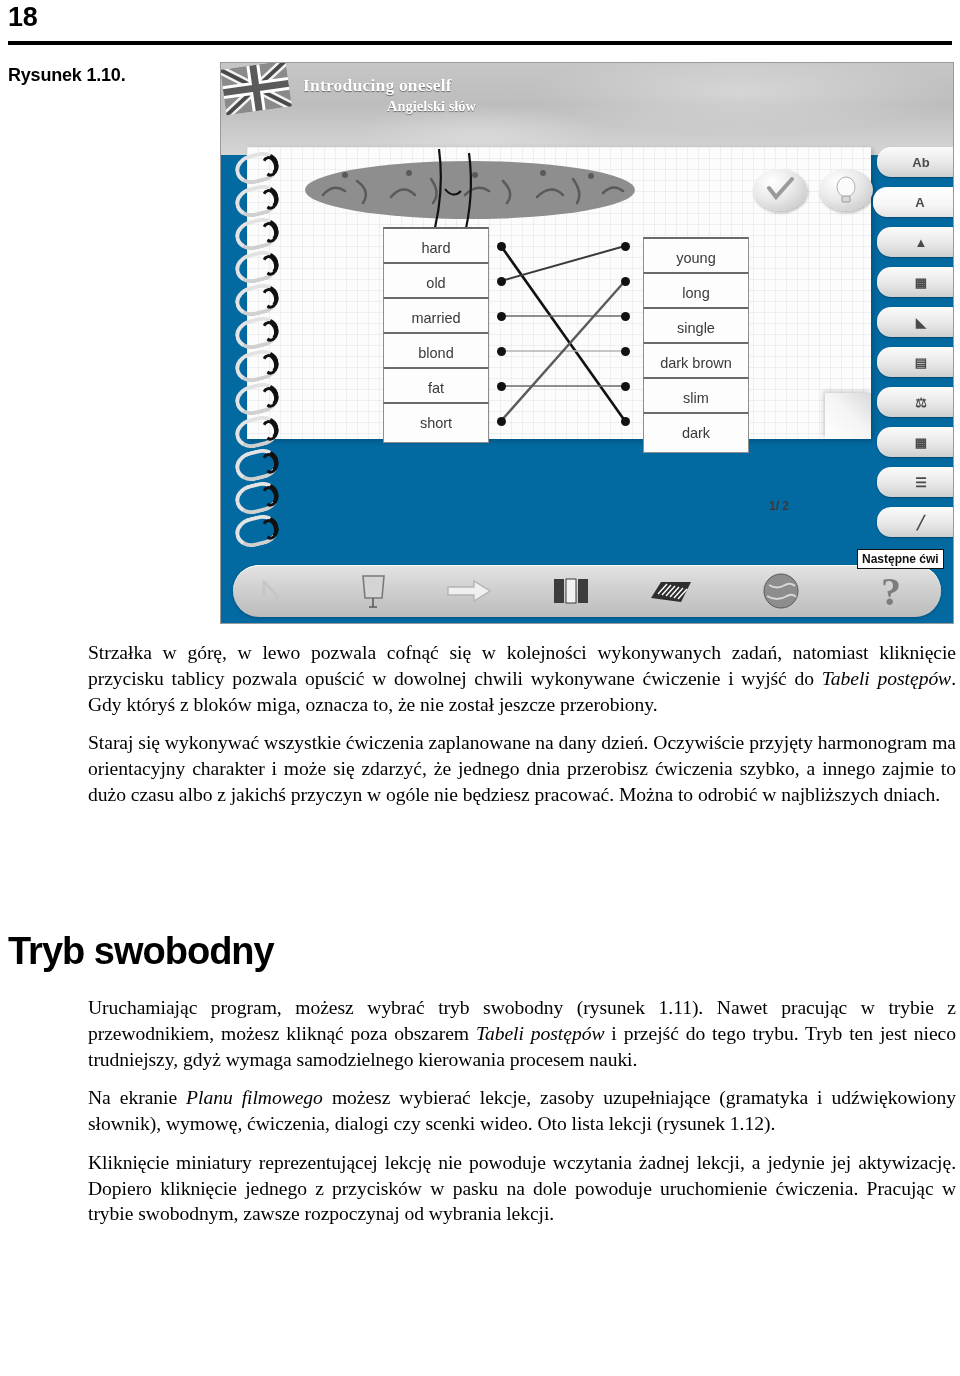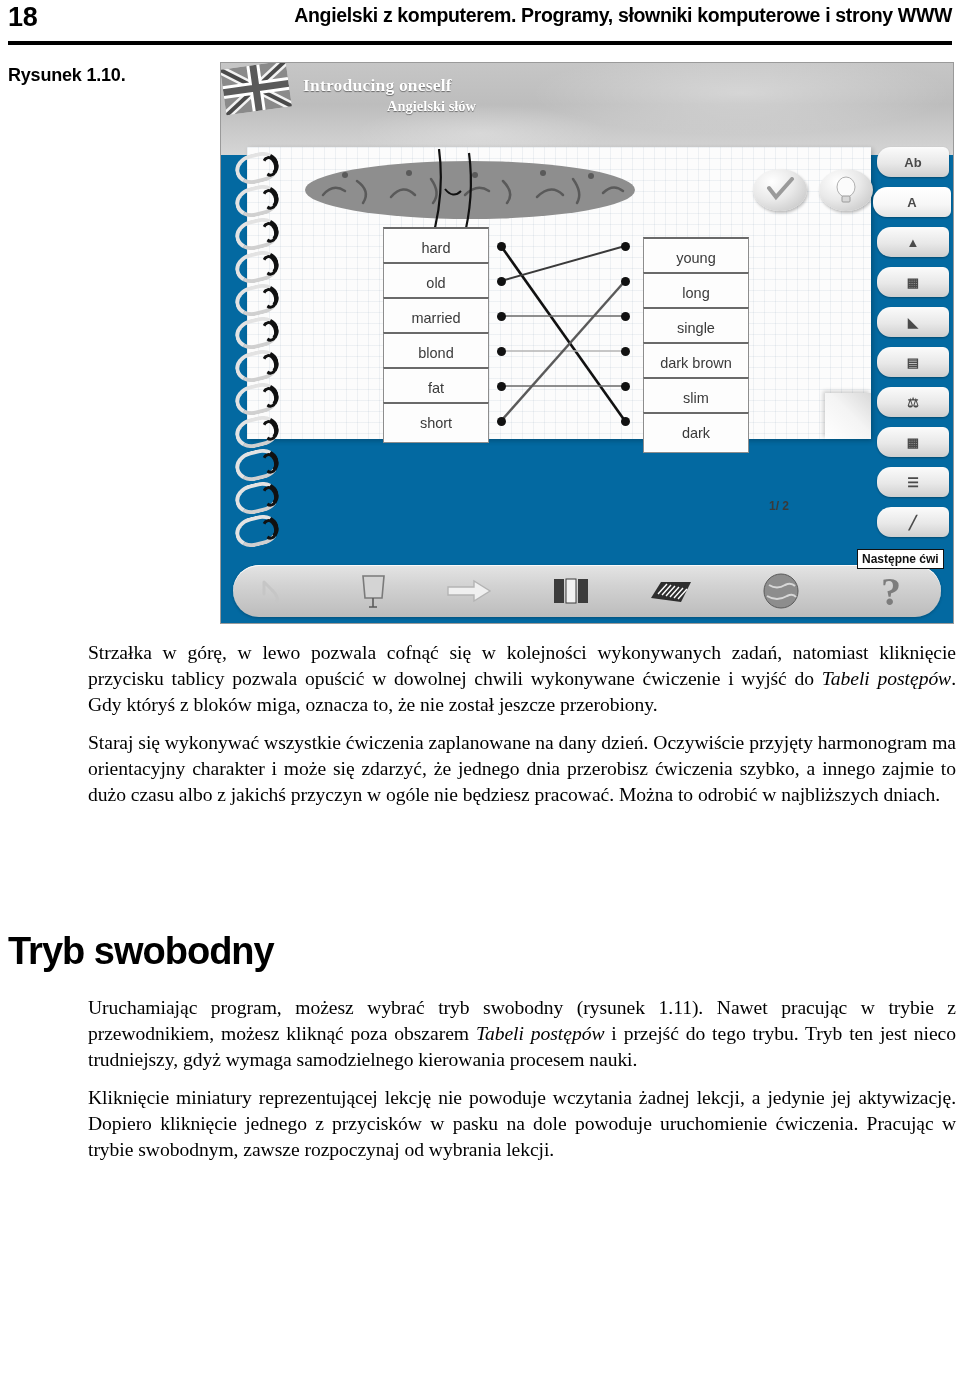--- a/index.html
+++ b/index.html
@@ -159,21 +159,21 @@
 
   
   .tabstrip{
     position:absolute;left:652px;top:84px;width:78px;height:412px;
   }
   .tab{
     position:absolute;left:4px;width:72px;height:30px;
     border-radius:14px 6px 6px 14px;
     background:linear-gradient(180deg,#fbfbfb 0%,#e8e8e8 55%,#cfcfcf 100%);
     box-shadow:0 1px 2px rgba(0,0,0,.3);
-    display:flex;align-items:center;justify-content:center;
+    display:flex;align-items:center;justify-content:center;padding-left:8px;
   }
   .tab.sel{
     background:linear-gradient(180deg,#ffffff 0%,#f6f6f6 60%,#e4e4e4 100%);
     left:0px;width:78px;
   }
   .tab-ico{
     font-family:"Liberation Sans", sans-serif;
     font-size:13px;color:#4a4a4a;font-weight:bold;
   }
 
@@ -216,21 +216,20 @@
   }
   .body-col2{
     position:absolute;left:88px;top:995px;width:868px;
   }
 </style>
 </head>
 <body>
 
 <div class="page-head">
   <div class="folio">18</div>
-  <div class="head-title">Angielski z komputerem. Programy, słowniki komputerowe i strony WWW</div>
   <div class="head-rule"></div>
 </div>
 
 <div class="caption">
   <span class="cap-num">Rysunek 1.10.</span>
 </div>
 
 <div class="figure">
 
   <div class="app-banner"></div>
@@ -466,14 +465,15 @@
 
 <div class="body-col">
   <p class="para"><span>Strzałka w górę, w lewo pozwala cofnąć się w kolejności wykonywanych zadań, natomiast kliknięcie przycisku tablicy pozwala opuścić w dowolnej chwili wykonywane ćwiczenie i wyjść do </span><i>Tabeli postępów</i><span>. Gdy któryś z bloków miga, oznacza to, że nie został jeszcze przerobiony.</span></p>
   <p class="para">Staraj się wykonywać wszystkie ćwiczenia zaplanowane na dany dzień. Oczywiście przyjęty harmonogram ma orientacyjny charakter i może się zdarzyć, że jednego dnia przerobisz ćwiczenia szybko, a innego zajmie to dużo czasu albo z jakichś przyczyn w ogóle nie będziesz pracować. Można to odrobić w najbliższych dniach.</p>
 </div>
 
 <div class="h1">Tryb swobodny</div>
 
 <div class="body-col2">
   <p class="para"><span>Uruchamiając program, możesz wybrać tryb swobodny (rysunek 1.11). Nawet pracując w trybie z przewodnikiem, możesz kliknąć poza obszarem </span><i>Tabeli postępów</i><span> i przejść do tego trybu. Tryb ten jest nieco trudniejszy, gdyż wymaga samodzielnego kierowania procesem nauki.</span></p>
+  <p class="para"><span>Na ekranie </span><i>Planu filmowego</i><span> możesz wybierać lekcje, zasoby uzupełniające (gramatyka i udźwiękowiony słownik), wymowę, ćwiczenia, dialogi czy scenki wideo. Oto lista lekcji (rysunek 1.12).</span></p>
   <p class="para tight">Kliknięcie miniatury reprezentującej lekcję nie powoduje wczytania żadnej lekcji, a jedynie jej aktywizację. Dopiero kliknięcie jednego z przycisków w pasku na dole powoduje uruchomienie ćwiczenia. Pracując w trybie swobodnym, zawsze rozpoczynaj od wybrania lekcji.</p>
 </div>
 
 </body></html>

